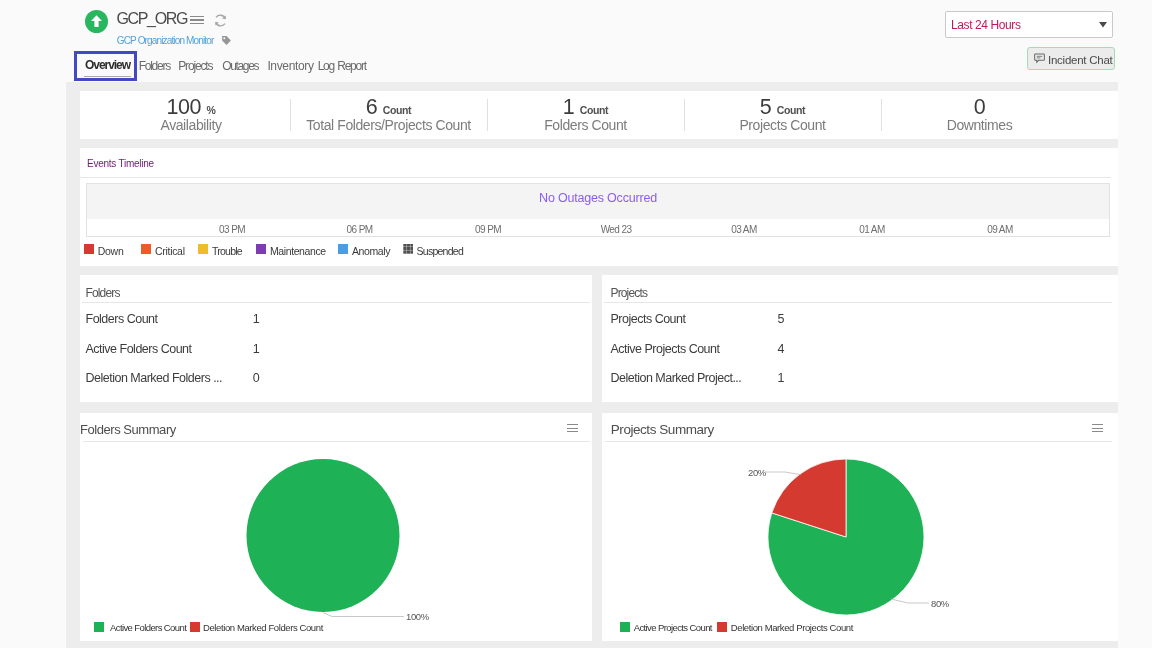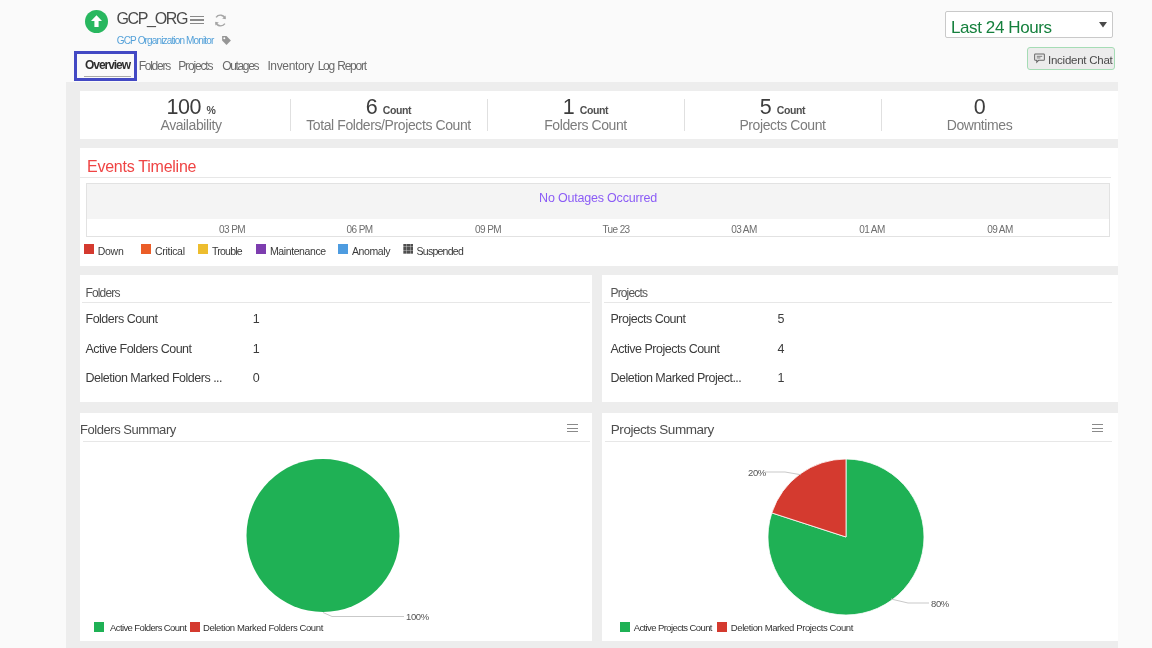--- a/index.html
+++ b/index.html
@@ -41,21 +41,21 @@
 <div class="abs" style="left:74px;top:51px;width:63px;height:30px;border:3px solid #4349c4"></div>
 <div class="tab" style="left:85px;top:58px;font-size:12px;font-weight:bold;color:#2e2e2e;letter-spacing:-1.05px">Overview</div>
 <div class="abs" style="left:84px;top:75.5px;width:47px;height:1px;background:#a9a9a9"></div>
 <div class="tab" style="left:138.7px;letter-spacing:-1.25px">Folders</div>
 <div class="tab" style="left:178.2px;letter-spacing:-1.15px">Projects</div>
 <div class="tab" style="left:222.2px;letter-spacing:-1.35px">Outages</div>
 <div class="tab" style="left:267.4px;letter-spacing:-0.35px">Inventory</div>
 <div class="tab" style="left:317.7px;letter-spacing:-1.25px;word-spacing:1.2px">Log Report</div>
 
 <div class="abs" style="left:945px;top:11px;width:168px;height:27px;background:#fff;border:1px solid #c9c9c9;border-radius:2px"></div>
-<div class="abs" style="left:951px;top:17.5px;font-size:17px;color:#15803d;letter-spacing:-0.4px">Last 24 Hours</div>
+<div class="abs" style="left:951px;top:17.5px;font-size:12px;color:#be185d;letter-spacing:-0.4px">Last 24 Hours</div>
 <svg class="abs" style="left:1098.5px;top:22px" width="8" height="5.5" viewBox="0 0 9 6">
     <path d="M0 0 L9 0 L4.5 6 Z" fill="#4a4a4a"></path>
   </svg>
 
 <div class="abs" style="left:1027px;top:47px;width:88px;height:23px;background:#ececec;border:1px solid #a5dcb5;border-radius:3px"></div>
 <svg class="abs" style="left:1034px;top:53px" width="11" height="11" viewBox="0 0 12 12">
   <path d="M1.5 1 H10.5 Q11.3 1 11.3 1.8 V7.2 Q11.3 8 10.5 8 H5 L3 10 V8 H1.5 Q0.7 8 0.7 7.2 V1.8 Q0.7 1 1.5 1 Z" fill="none" stroke="#666" stroke-width="1.1"></path>
   <path d="M3 3.6 H9 M3 5.4 H7" stroke="#666" stroke-width="0.9"></path>
 </svg>
 <div class="abs" style="left:1048px;top:54px;font-size:11.5px;color:#4a4a4a;letter-spacing:-0.25px">Incident Chat</div>
@@ -72,29 +72,29 @@
 <div class="num" style="left:388.5px;top:97px">6 <span class="unit">Count</span></div>
 <div class="slabel" style="left:388.5px;top:119.5px">Total Folders/Projects Count</div>
 <div class="num" style="left:585.5px;top:97px">1 <span class="unit">Count</span></div>
 <div class="slabel" style="left:585.5px;top:119.5px">Folders Count</div>
 <div class="num" style="left:782.5px;top:97px">5 <span class="unit">Count</span></div>
 <div class="slabel" style="left:782.5px;top:119.5px">Projects Count</div>
 <div class="num" style="left:979.5px;top:97px">0</div>
 <div class="slabel" style="left:979.5px;top:119.5px">Downtimes</div>
 
 <div class="card" style="left:80px;top:148px;width:1038px;height:118px"></div>
-<div class="abs" style="left:87px;top:158px;font-size:16px;color:#ef4444;letter-spacing:-0.25px;white-space:nowrap">Events Timeline</div>
+<div class="abs" style="left:87px;top:158px;font-size:10px;color:#701a75;letter-spacing:-0.25px;white-space:nowrap">Events Timeline</div>
 <div class="divider" style="left:80px;top:177px;width:1031px"></div>
 <div class="abs" style="left:86px;top:183px;width:1024px;height:54px;border:1px solid #e2e2e2;background:#fff"></div>
 <div class="abs" style="left:87px;top:184px;width:1022px;height:35px;background:#f4f4f4"></div>
 <div class="abs" style="left:598px;top:190.5px;font-size:12.5px;color:#8b5cf6;letter-spacing:-0.2px;transform:translateX(-50%)">No Outages Occurred</div>
 <div class="tick" style="left:232px;top:224px">03 PM</div>
 <div class="tick" style="left:359.5px;top:224px">06 PM</div>
 <div class="tick" style="left:488px;top:224px">09 PM</div>
-<div class="tick" style="left:616px;top:224px">Tue 23</div>
+<div class="tick" style="left:616px;top:224px">Wed 23</div>
 <div class="tick" style="left:744px;top:224px">03 AM</div>
 <div class="tick" style="left:872px;top:224px">01 AM</div>
 <div class="tick" style="left:1000px;top:224px">09 AM</div>
 <div class="sq" style="left:84px;top:244px;background:#d43a2f"></div>
 <div class="legtxt" style="left:97.8px;top:245px">Down</div>
 <div class="sq" style="left:141px;top:244px;background:#eb5d28"></div>
 <div class="legtxt" style="left:155px;top:245px">Critical</div>
 <div class="sq" style="left:198px;top:244px;background:#edbd2e"></div>
 <div class="legtxt" style="left:212px;top:245px;letter-spacing:-0.75px">Trouble</div>
 <div class="sq" style="left:256px;top:244px;background:#7d3daf"></div>

